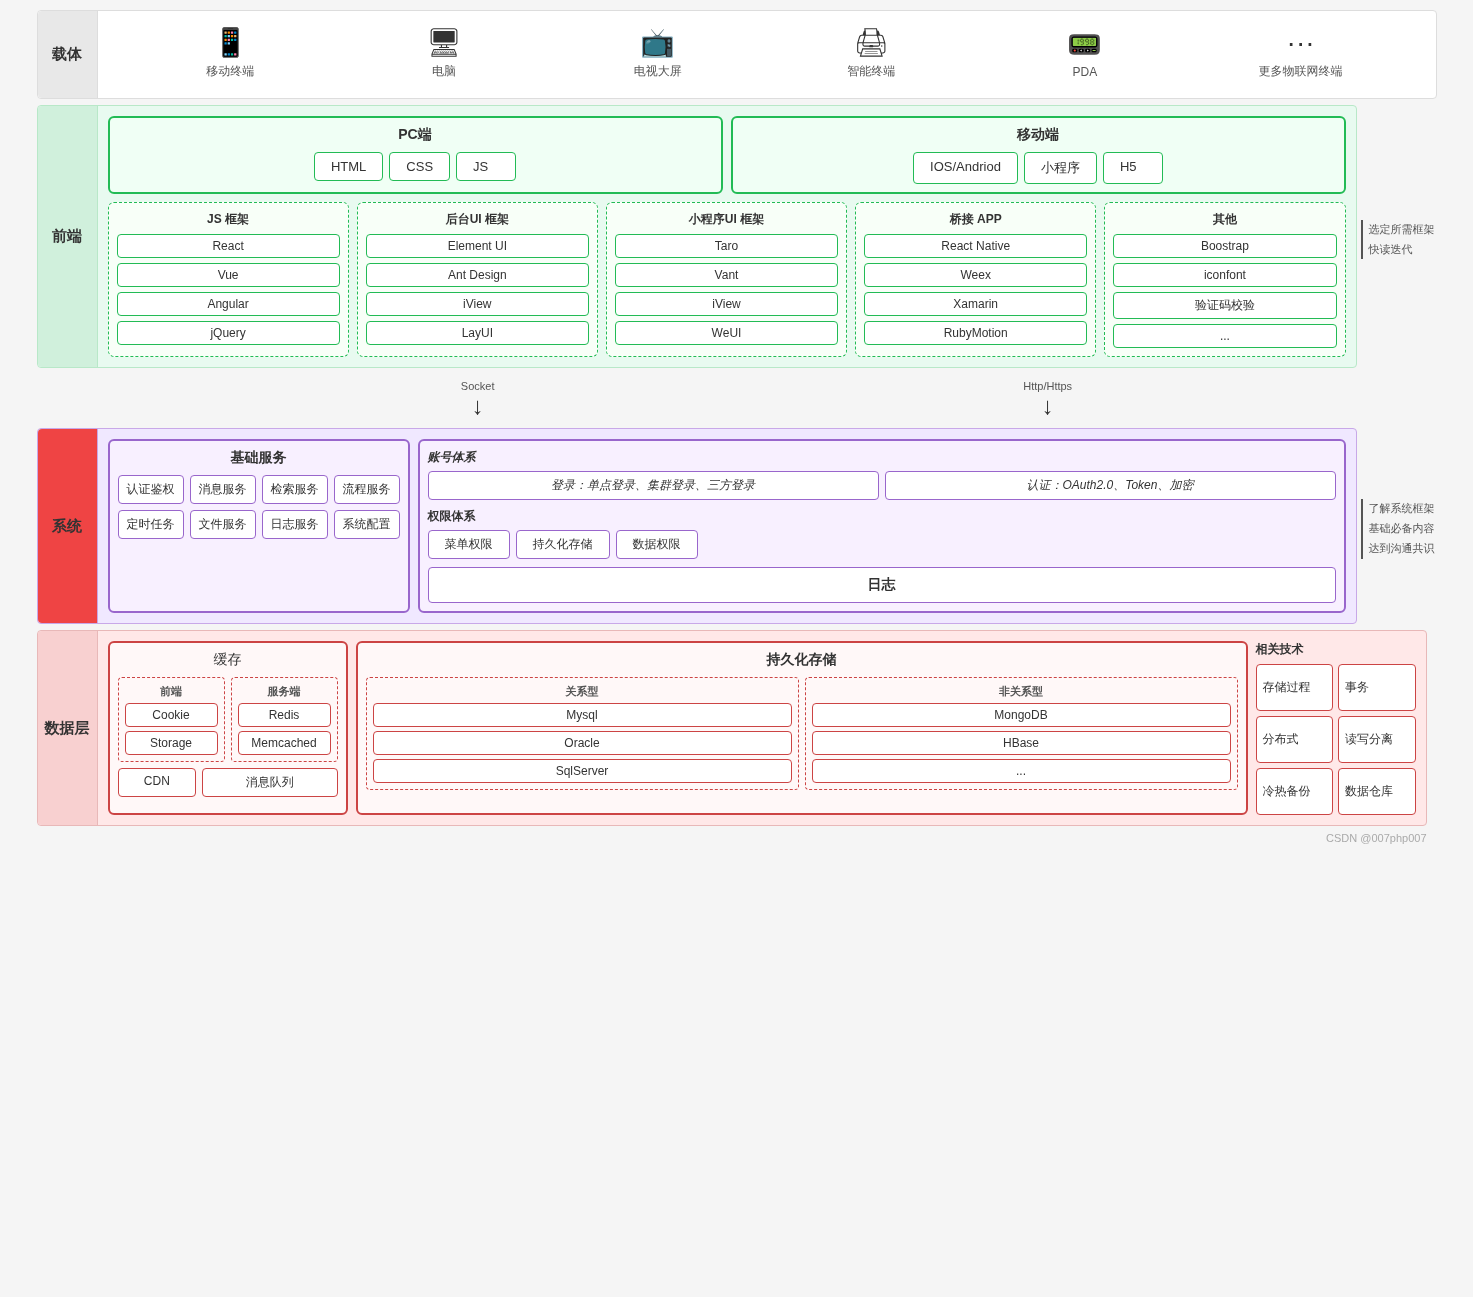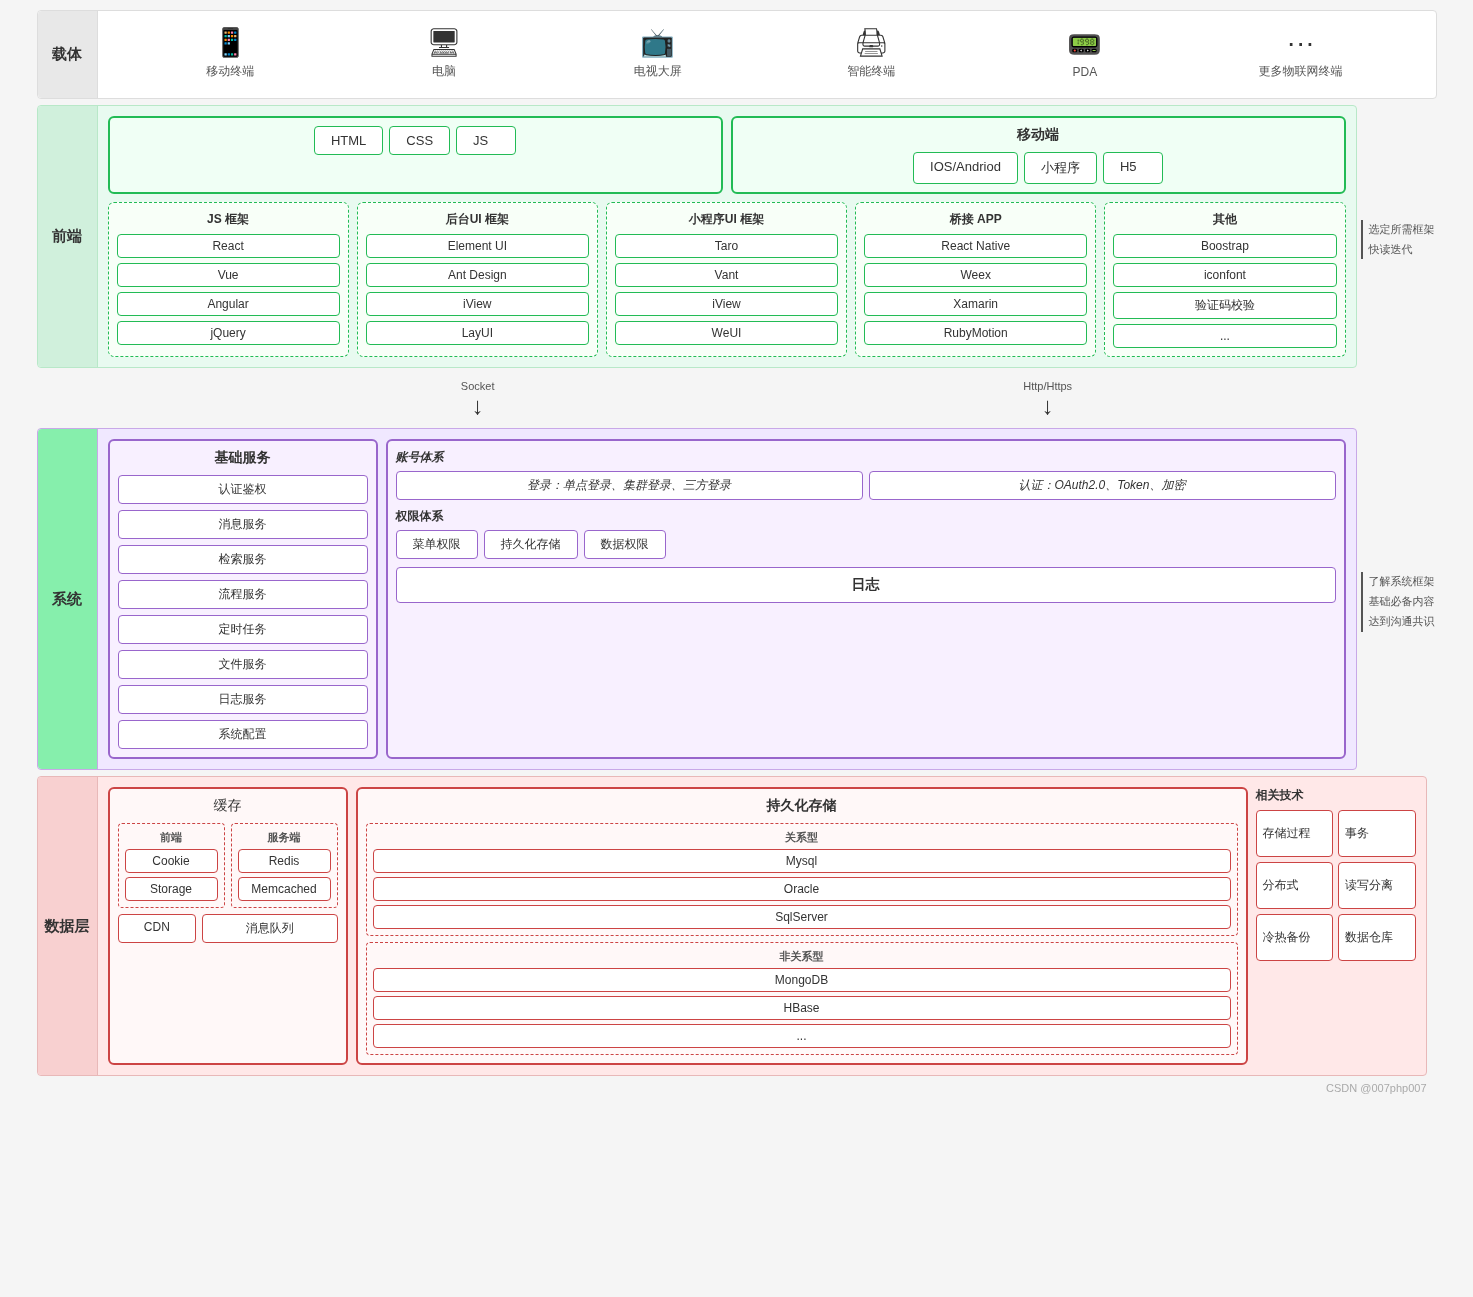--- a/index.html
+++ b/index.html
@@ -200,21 +200,21 @@
       line-height: 1;
     }
 
     
     .system-row {
       background: #f0e8ff;
       border: 1px solid #c8a8e8;
       border-radius: 4px;
     }
     .system-row .row-label {
-      background: #86efac;
+      background: #ef4444;
       border-right: 1px solid #c8a8e8;
       border-radius: 4px 0 0 4px;
     }
 
     .system-content {
       display: flex;
       flex-direction: row;
       gap: 8px;
       padding: 10px;
     }
@@ -229,21 +229,21 @@
     }
     .system-left-title {
       text-align: center;
       font-size: 14px;
       font-weight: bold;
       margin-bottom: 8px;
       color: #333;
     }
     .system-left-grid {
       display: grid;
-      grid-template-columns: 1fr;
+      grid-template-columns: 1fr 1fr 1fr 1fr;
       gap: 6px;
     }
     .system-left-item {
       border: 1.5px solid #9966cc;
       border-radius: 4px;
       padding: 5px 8px;
       font-size: 12px;
       background: #fff;
       text-align: center;
     }
@@ -404,21 +404,21 @@
     }
     .data-persist-title {
       text-align: center;
       font-size: 14px;
       font-weight: bold;
       margin-bottom: 8px;
       color: #333;
     }
     .persist-inner {
       display: flex;
-      flex-direction: column;
+      flex-direction: row;
       gap: 6px;
     }
     .persist-db {
       flex: 1;
       border: 1.5px dashed #cc4444;
       border-radius: 4px;
       padding: 6px;
     }
     .persist-db-title {
       font-size: 11px;
@@ -522,20 +522,21 @@
     </div>
   </div>
 
   <div class="row-with-annotation">
     <div class="row frontend-row" style="flex:1">
       <div class="row-label">前端</div>
       <div class="row-content frontend-content">
 
         <div class="platform-row">
           <div class="platform-section">
+            <div class="platform-title">PC端</div>
             <div class="platform-items">
               <div class="platform-item">HTML</div>
               <div class="platform-item">CSS</div>
               <div class="platform-item">JS</div>
             </div>
           </div>
           <div class="platform-section">
             <div class="platform-title">移动端</div>
             <div class="platform-items">
               <div class="platform-item">IOS/Andriod</div>

